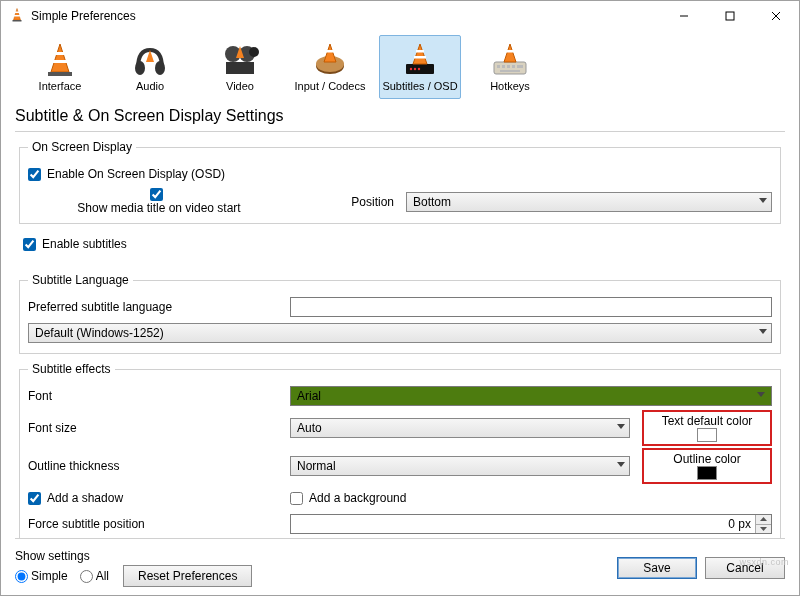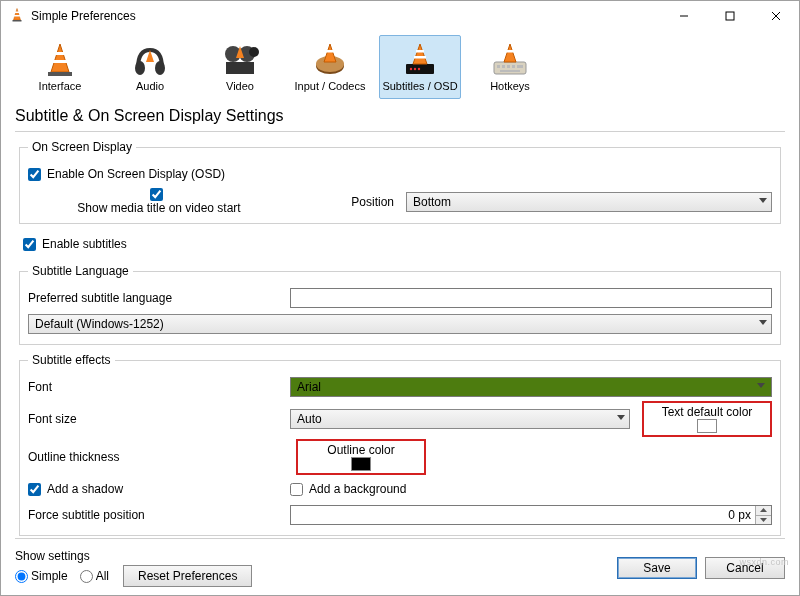--- a/index.html
+++ b/index.html
@@ -172,21 +172,21 @@
         <div class="fieldcell">
           <span style="width:110px; text-align:right; padding-right:6px;">Position</span>
           <div class="select">
             <span>Bottom</span>
             <span class="chev"></span>
           </div>
         </div>
       </div>
     </fieldset>
 
-    <div class="row" style="margin:0 6px 8px 10px;">
+    <div class="row" style="margin:0 6px 17px 10px;">
       <label class="chk-row">
         <input type="checkbox" checked="" style="">
         <span>Enable subtitles</span>
       </label>
     </div>
 
     <fieldset>
       <legend>Subtitle Language</legend>
       <div class="row">
         <div class="labelcell">
@@ -235,20 +235,24 @@
             <span class="swatch" title="#ffffff"></span>
           </div>
         </div>
       </div>
 
       <div class="row">
         <div class="labelcell">
             <span>Outline thickness</span>
           </div>
         <div class="fieldcell">
+          <div class="select">
+            <span>Normal</span>
+            <span class="chev"></span>
+          </div>
           <div class="sidecell redbox">
             <span>Outline color</span>
             <span class="swatch black" title="#000000"></span>
           </div>
         </div>
       </div>
 
       <div class="row">
         <div class="labelcell">
           <label class="chk-row">

